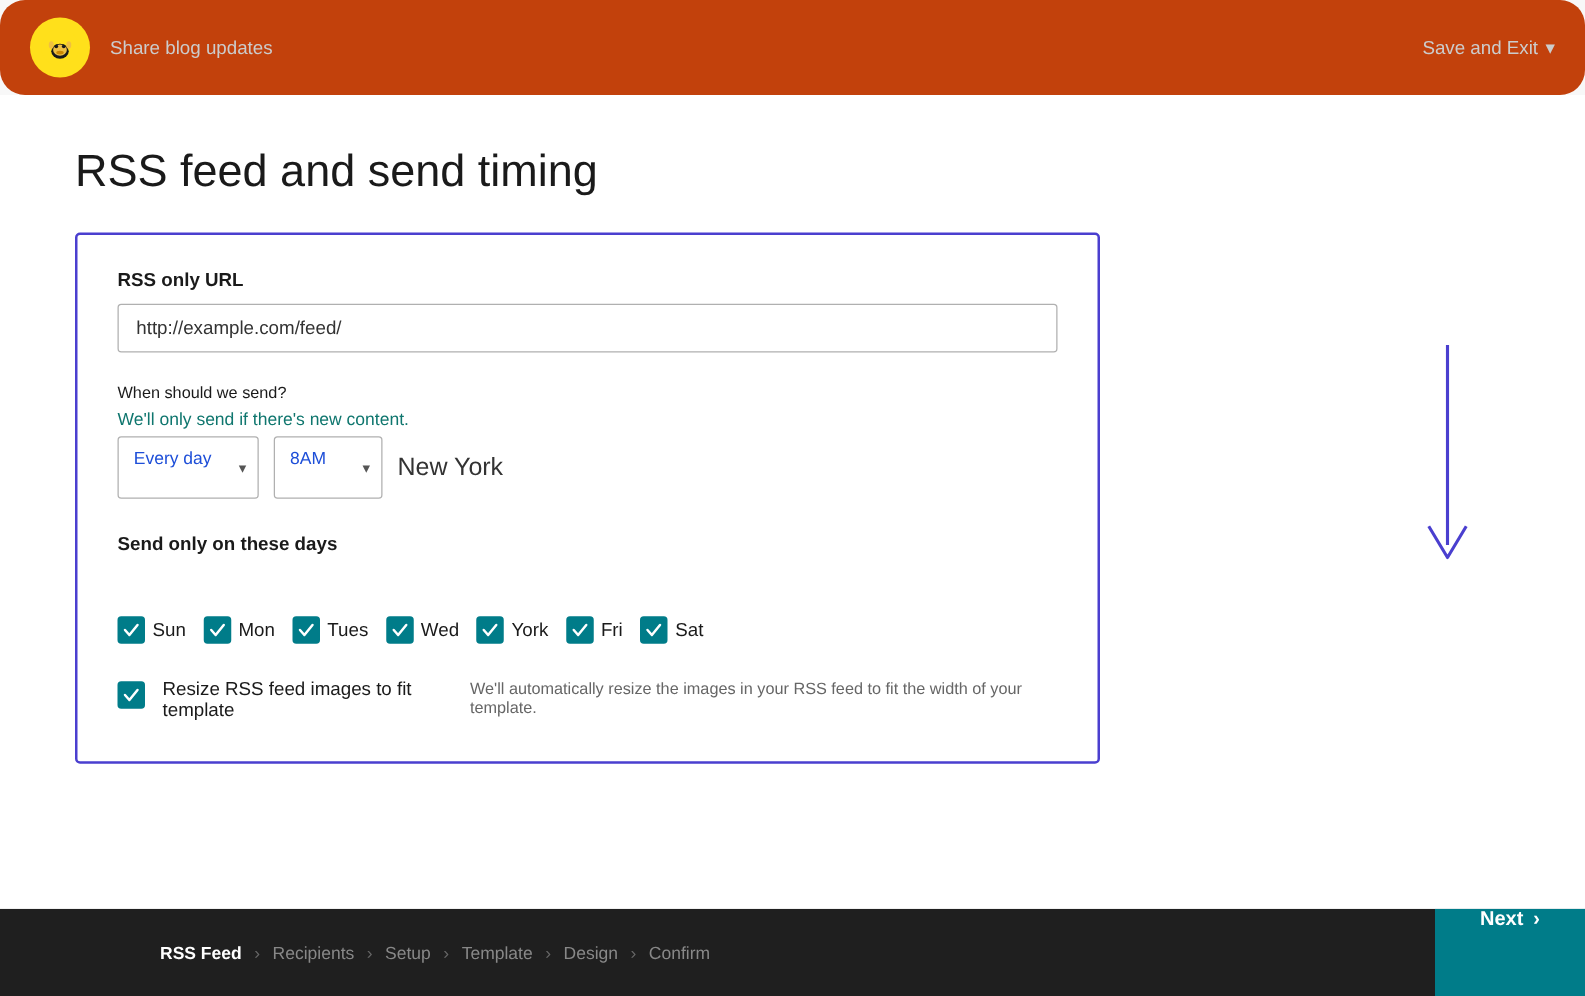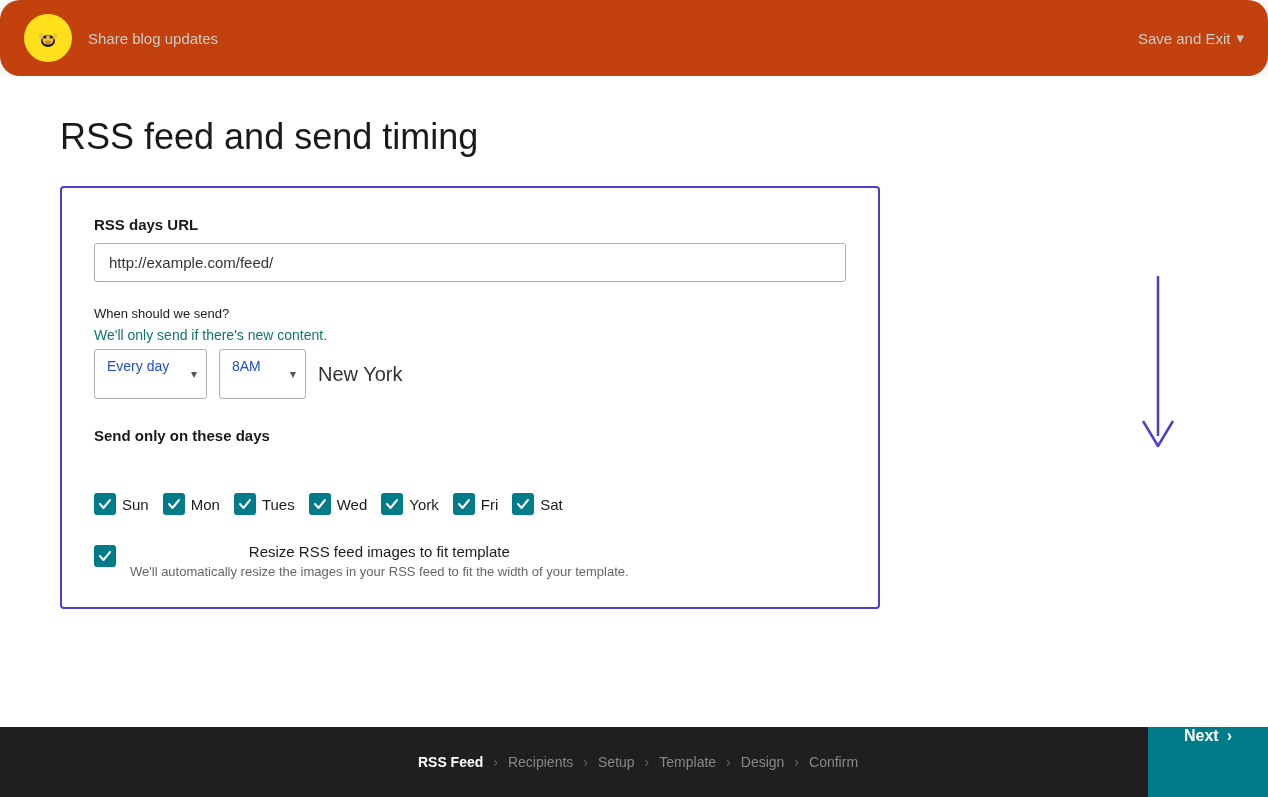--- a/index.html
+++ b/index.html
@@ -170,21 +170,21 @@
       height: 22px;
       background: #007c89;
       border-radius: 3px;
       display: flex;
       align-items: center;
       justify-content: center;
       cursor: pointer;
       flex-shrink: 0;
       margin-top: 2px;
     }
-    .resize-text-block { display: flex; flex-direction: column; align-items: center; }
+    .resize-text-block { display: flex; flex-direction: row; }
     .resize-main-label {
       font-size: 15px;
       color: #1a1a1a;
       margin-bottom: 4px;
     }
     .resize-sub-label {
       font-size: 13px;
       color: #666;
     }
 
@@ -202,21 +202,20 @@
       display: flex;
       align-items: center;
       justify-content: space-between;
       padding: 0 0 0 0;
       flex-shrink: 0;
     }
     .breadcrumb-nav {
       flex: 1;
       display: flex;
       align-items: center;
-      justify-content: center;
       gap: 0;
     }
     .breadcrumb-item {
       font-size: 14px;
       color: #888;
       display: flex;
       align-items: center;
       gap: 8px;
     }
     .breadcrumb-item.active {
@@ -267,21 +266,21 @@
     <span>▾</span>
   </button>
 </nav>
 
 <div class="main-content">
   <h1 class="page-title">RSS feed and send timing</h1>
 
   <div class="form-card">
 
     
-    <label class="field-label">RSS days URL</label>
+    <label class="field-label">RSS only URL</label>
     <input class="url-input" type="text" value="http://example.com/feed/" placeholder="http://example.com/feed/" style="">
 
     
     <div class="section-title">When should we send?</div>
     <div class="section-subtitle">We'll only send if there's new content.</div>
 
     <div class="send-row">
       <div class="dropdown-wrapper">
         <select>
           <option>Every day</option>

